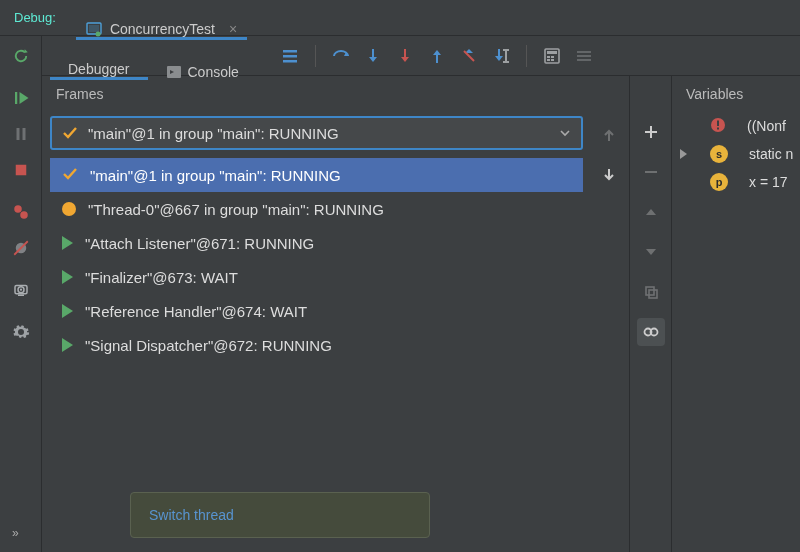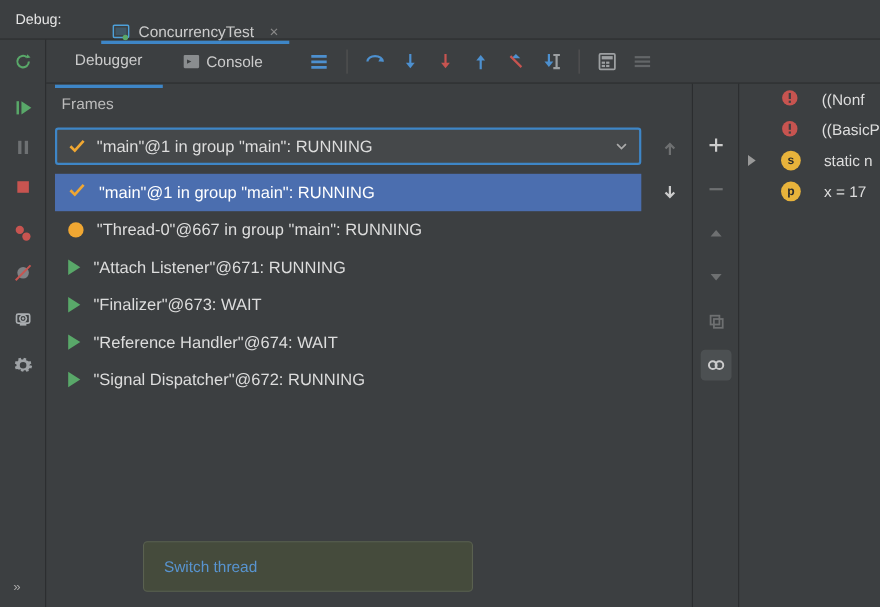--- a/index.html
+++ b/index.html
@@ -4,34 +4,34 @@
 <style>
   * { box-sizing: border-box; margin: 0; padding: 0; }
   body {
     width: 800px; height: 552px;
     background: #3c3f41;
     font-family: "Segoe UI", Arial, sans-serif;
     font-size: 13px; color: #bbbbbb;
     overflow: hidden; position: relative;
   }
   .top-bar { display: flex; align-items: center; height: 36px; padding-left: 14px; border-bottom: 1px solid #2b2d2f; }
-  .debug-title { color: #e5e5e5; font-size: 13px; margin-right: 36px; }
+  .debug-title { color: #5eead4; font-size: 13px; margin-right: 20px; }
   .run-tab { display: flex; align-items: flex-end; gap: 8px; height: 44px; padding: 0 10px; border-bottom: 3px solid #3e86c7; color: #ccc; font-size: 14px; position: relative; }
   .run-tab svg { width: 16px; height: 16px; }
   .close-x { color: #888; font-size: 14px; margin-left: 6px; cursor: pointer; }
 
   .main { display: flex; height: calc(552px - 36px); }
   .left-tool-col { width: 42px; display: flex; flex-direction: column; align-items: center; padding-top: 2px; gap: 0; border-right: 1px solid #2b2d2f; }
   .tool-btn { width: 42px; height: 36px; display: flex; align-items: center; justify-content: center; cursor: pointer; }
   .tool-btn svg { width: 18px; height: 18px; }
   .spacer-sm { height: 6px; }
 
   .body-col { flex: 1; display: flex; flex-direction: column; }
   .tabs-row { display: flex; align-items: center; height: 40px; padding-left: 8px; gap: 0; border-bottom: 1px solid #2b2d2f; }
-  .dbg-tab { display: flex; align-items: center; gap: 6px; height: 48px; padding: 0 18px; color: #ccc; font-size: 14px; }
+  .dbg-tab { display: flex; align-items: flex-end; gap: 6px; height: 48px; padding: 0 18px; color: #ccc; font-size: 14px; }
   .dbg-tab.active { border-bottom: 3px solid #3e86c7; }
   .tool-icons-group { display: flex; align-items: center; gap: 2px; margin-left: 18px; }
   .tbar-btn { width: 30px; height: 30px; display: flex; align-items: center; justify-content: center; cursor: pointer; }
   .tbar-btn svg { width: 18px; height: 18px; }
   .vsep { width: 1px; height: 22px; background: #555; margin: 0 8px; }
 
   .panels { display: flex; flex: 1; }
   .frames-panel { display: flex; flex-direction: column; border-right: 1px solid #2b2d2f; width: 588px; }
   .panel-hdr { height: 36px; display: flex; align-items: center; padding-left: 14px; color: #bbb; font-size: 14px; }
   .frames-body { display: flex; flex: 1; }
@@ -322,40 +322,32 @@
           </div>
         <div class="vbtn active">
             <svg viewBox="0 0 16 16">
               <circle cx="5" cy="8" r="3.5" fill="none" stroke="#ccc" stroke-width="1.8"></circle>
               <circle cx="11" cy="8" r="3.5" fill="none" stroke="#ccc" stroke-width="1.8"></circle>
             </svg>
           </div>
       </div>
 
       <div class="vars-panel">
+        <div class="panel-hdr">Variables</div>
         <div id="vars">
             <div class="vnode">
               <span style="width: 9px;"></span>
               <span><svg class="err-ic" viewBox="0 0 16 16">
                   <circle cx="8" cy="8" r="7" fill="#c75450"></circle>
                   <rect x="7" y="3.5" width="2" height="5.5" fill="#3c3f41"></rect>
                   <rect x="7" y="10.5" width="2" height="2" fill="#3c3f41"></rect>
                 </svg></span>
               <span class="txt">((Nonf</span>
             </div>
             <div class="vnode">
-              <span style="width: 9px;"></span>
-              <span><svg class="err-ic" viewBox="0 0 16 16">
-                  <circle cx="8" cy="8" r="7" fill="#c75450"></circle>
-                  <rect x="7" y="3.5" width="2" height="5.5" fill="#3c3f41"></rect>
-                  <rect x="7" y="10.5" width="2" height="2" fill="#3c3f41"></rect>
-                </svg></span>
-              <span class="txt">((BasicP</span>
-            </div>
-            <div class="vnode">
               <span class="expand-tri"></span>
               <span class="badge" style="background: rgb(232, 179, 59);">s</span>
               <span class="txt">static n</span>
             </div>
             <div class="vnode">
               <span style="width: 9px;"></span>
               <span class="badge" style="background: rgb(232, 179, 59);">p</span>
               <span class="txt">x = 17</span>
             </div>
           </div>

